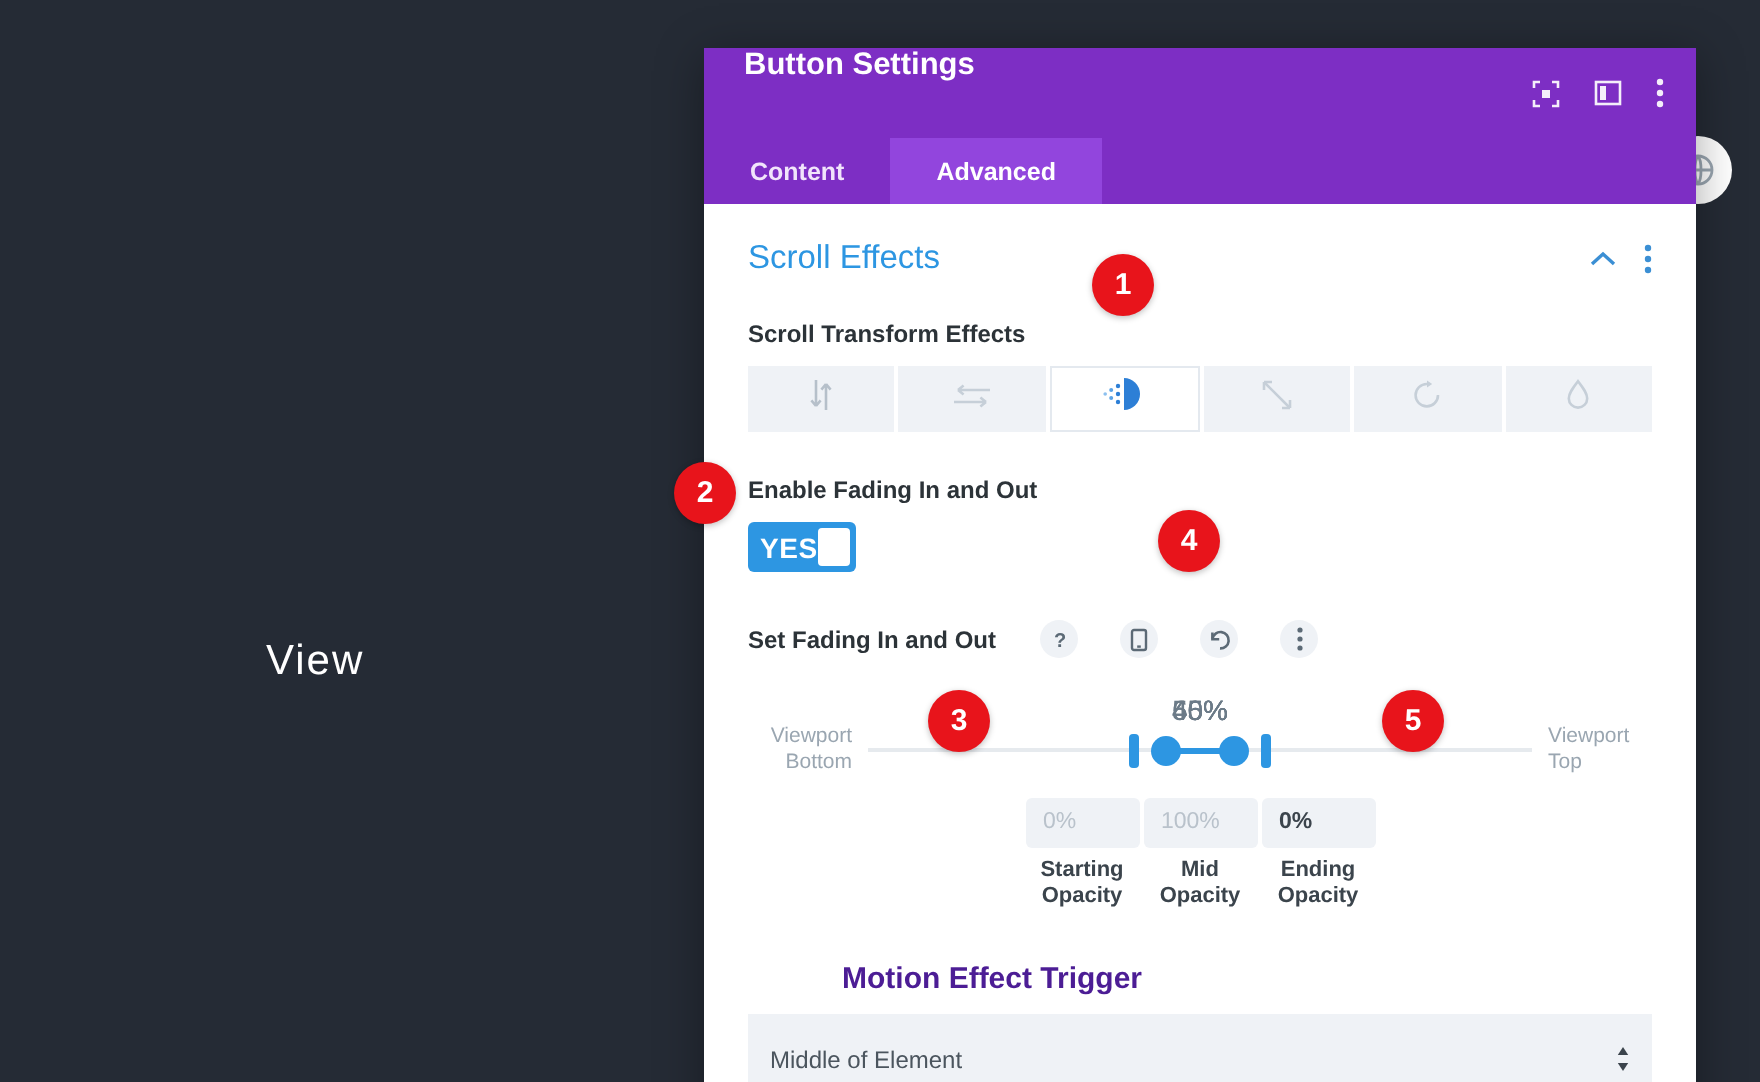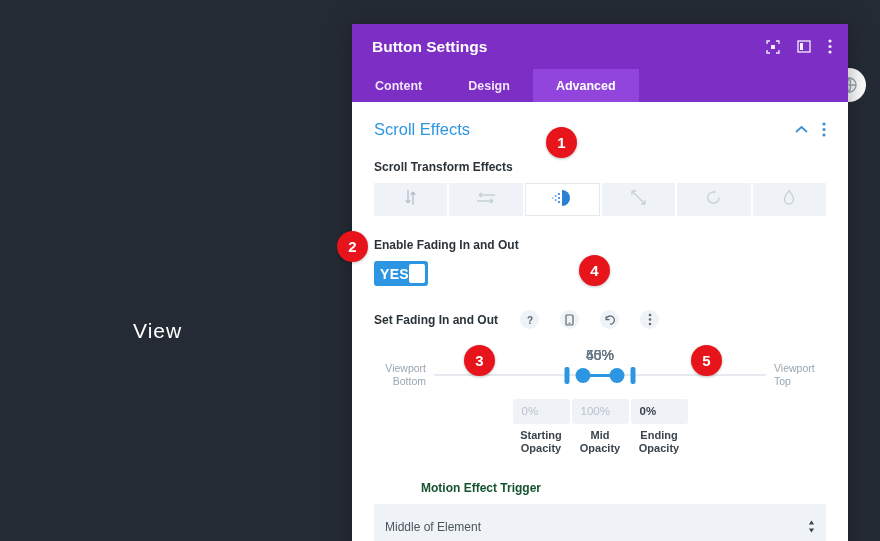--- a/index.html
+++ b/index.html
@@ -68,21 +68,20 @@
     background: #ffffff;
     box-shadow: 0 4px 22px rgba(0,0,0,.35);
     overflow: hidden;
     z-index: 5;
   }
 
   .modal-titlebar {
     height: 45px;
     background: #7d2ec4;
     display: flex;
-    align-items: center;
     padding: 0 16px 0 20px;
     box-sizing: border-box;
   }
   .modal-title {
     color: #fff;
     font-size: 15.5px;
     font-weight: bold;
     flex: 1;
   }
   .title-icons { display: flex; align-items: center; gap: 17px; }
@@ -297,23 +296,23 @@
     margin-top: 5px;
     font-size: 11px;
     font-weight: bold;
     color: #3b444c;
     text-align: center;
     line-height: 1.26;
   }
 
   
   .select-label {
-    font-size: 12px;
-    font-weight: bold;
-    color: #14532d;
+    font-size: 15px;
+    font-weight: bold;
+    color: #4c1d95;
     margin: 25px 0 9px 0;
     padding-left: 47px;
   }
   .select {
     height: 46px;
     background: #eff2f6;
     display: flex;
     align-items: center;
     padding: 0 11px;
     box-sizing: border-box;
@@ -382,21 +381,20 @@
             <circle cx="2" cy="2" r="1.6" fill="#ffffff"></circle>
             <circle cx="2" cy="7.5" r="1.6" fill="#ffffff"></circle>
             <circle cx="2" cy="13" r="1.6" fill="#ffffff"></circle>
           </svg>
         </span>
       </div>
     </div>
 
     <div class="modal-tabs">
       <div class="tab">Content</div>
-      <div class="tab">Design</div>
       <div class="tab active">Advanced</div>
     </div>
 
     <div class="modal-body">
 
       <div class="section-head">
         <div class="section-title">Scroll Effects</div>
         <span class="sh-ic">
           <svg width="13" height="9" viewBox="0 0 13 9" fill="none" stroke="#3b8fd4" stroke-width="1.7">
             <path d="M1 7l5.5-5L12 7"></path>

